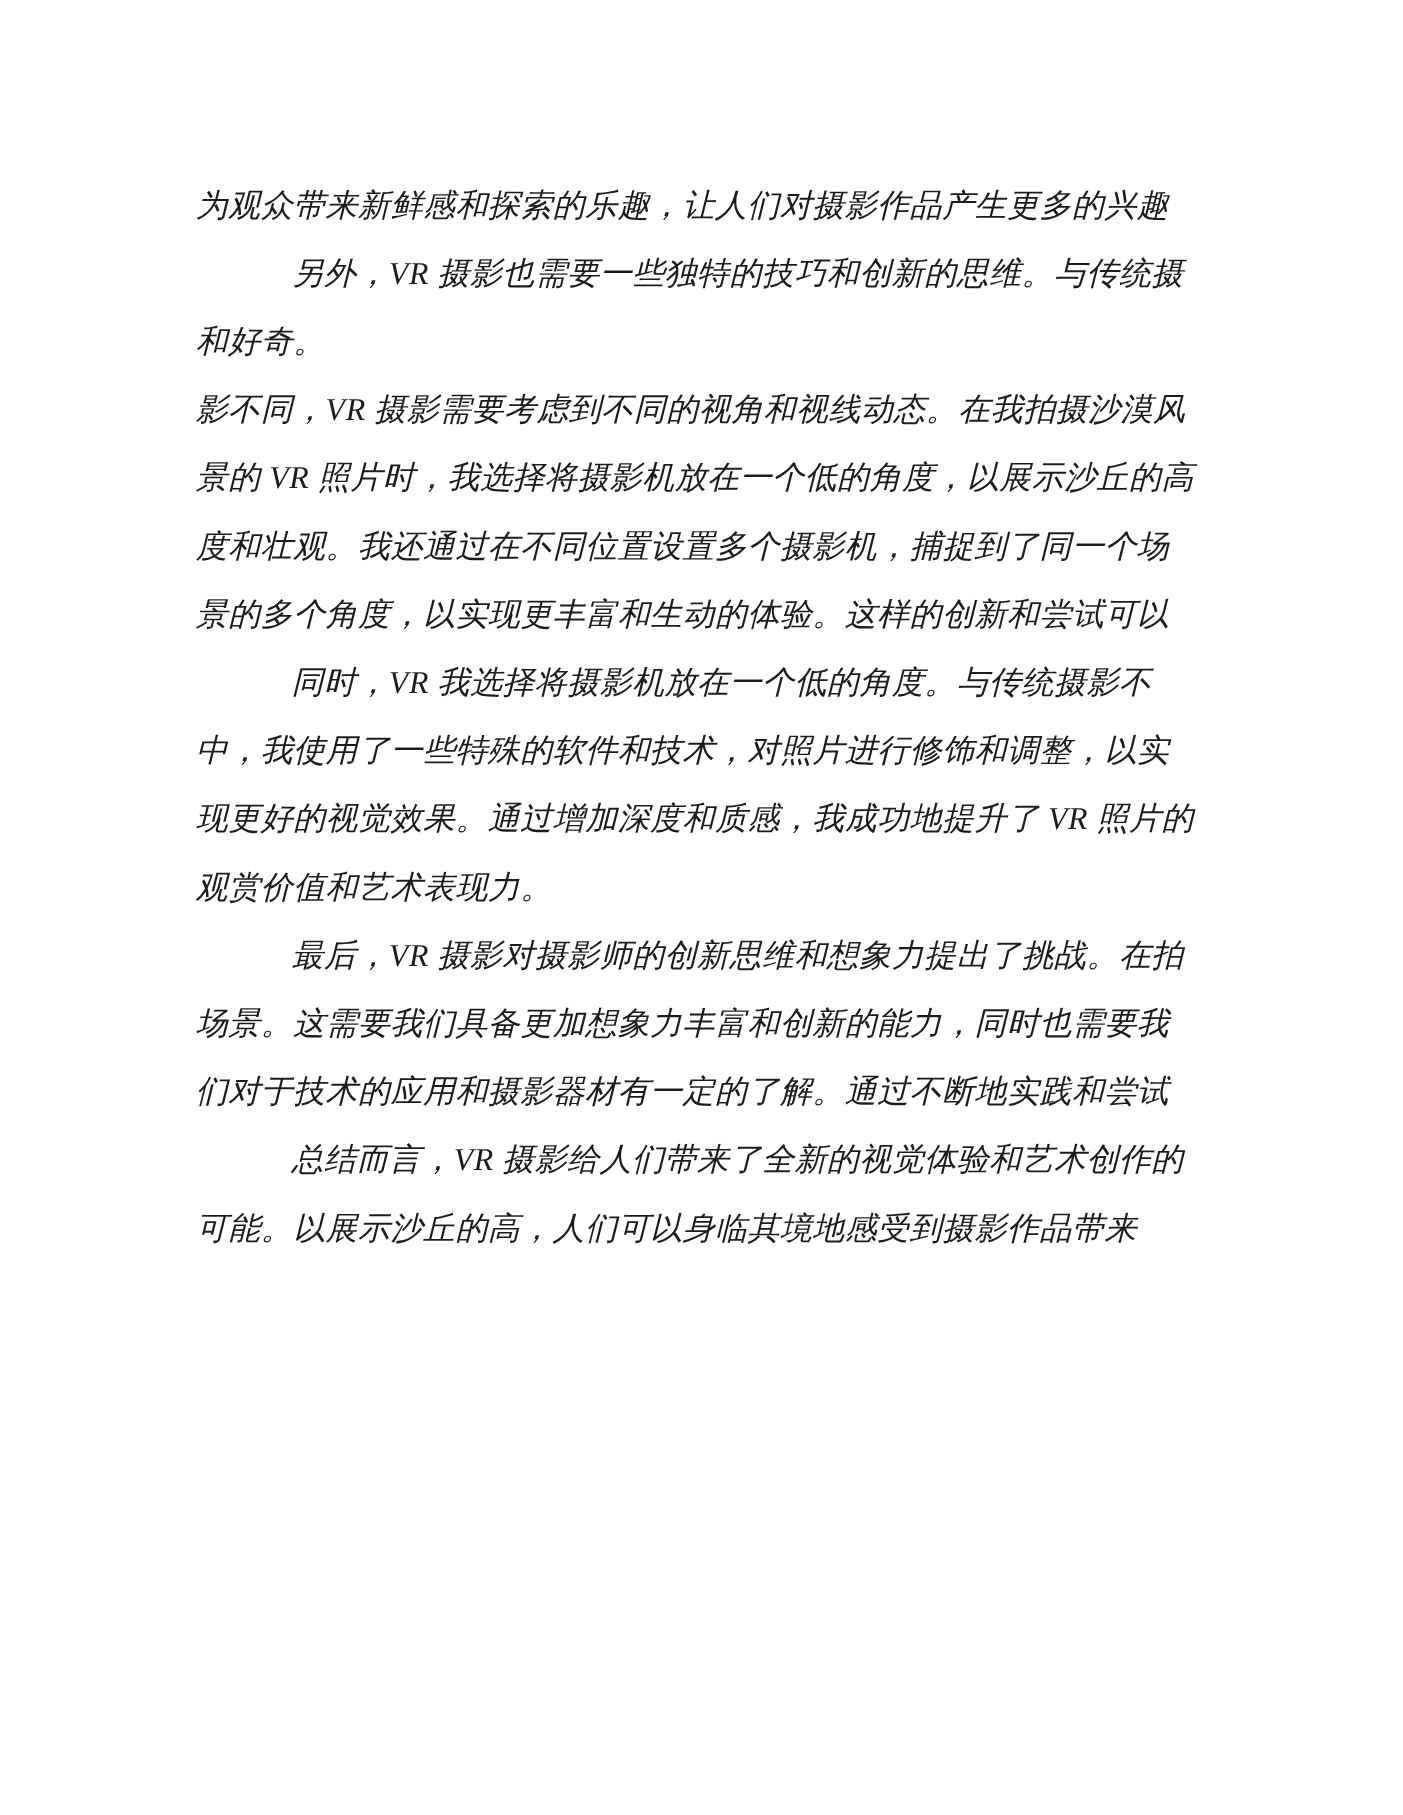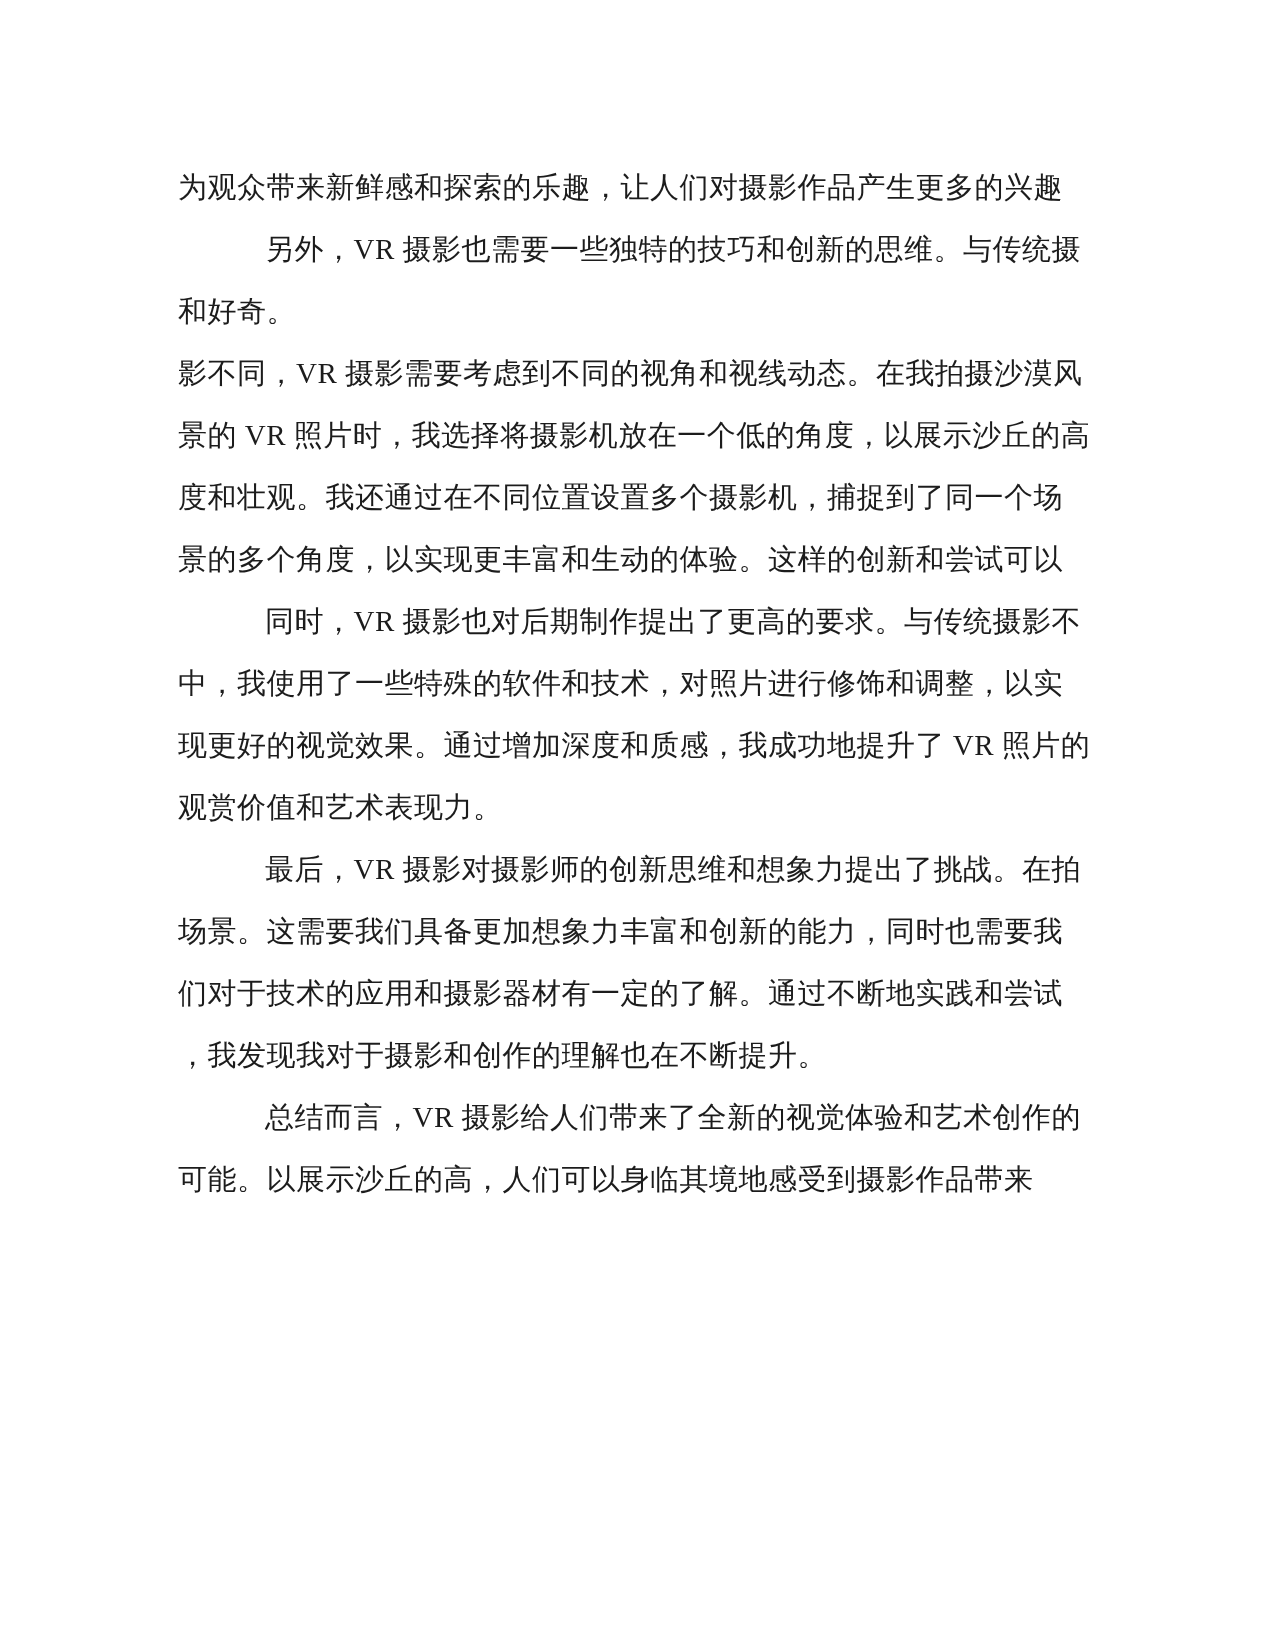--- a/index.html
+++ b/index.html
@@ -12,20 +12,21 @@
     position: relative;
     font-family: "Liberation Serif", "DejaVu Serif", serif;
     overflow: hidden;
   }
   .page {
     position: absolute;
     left: 0;
     top: 0;
     width: 1275px;
     height: 1184px;
+    font-style: italic;
   }
   .text-block {
     position: absolute;
     left: 178px;
     top: 156px;
     width: 980px;
   }
   .line {
     height: 62px;
     line-height: 62px;
@@ -43,24 +44,23 @@
 
 <div class="page">
   <div class="text-block" id="text-block" style="color: rgb(28, 28, 28);">
       <div class="line">为观众带来新鲜感和探索的乐趣，让人们对摄影作品产生更多的兴趣</div>
       <div class="line indent">另外，VR 摄影也需要一些独特的技巧和创新的思维。与传统摄</div>
       <div class="line">和好奇。</div>
       <div class="line">影不同，VR 摄影需要考虑到不同的视角和视线动态。在我拍摄沙漠风</div>
       <div class="line">景的 VR 照片时，我选择将摄影机放在一个低的角度，以展示沙丘的高</div>
       <div class="line">度和壮观。我还通过在不同位置设置多个摄影机，捕捉到了同一个场</div>
       <div class="line">景的多个角度，以实现更丰富和生动的体验。这样的创新和尝试可以</div>
-      <div class="line indent">同时，VR 摄影也对后期制作提出了更高的要求。与传统摄影不</div>
+      <div class="line indent">同时，VR 我选择将摄影机放在一个低的角度。与传统摄影不</div>
       <div class="line">中，我使用了一些特殊的软件和技术，对照片进行修饰和调整，以实</div>
       <div class="line">现更好的视觉效果。通过增加深度和质感，我成功地提升了 VR 照片的</div>
       <div class="line">观赏价值和艺术表现力。</div>
       <div class="line indent">最后，VR 摄影对摄影师的创新思维和想象力提出了挑战。在拍</div>
       <div class="line">场景。这需要我们具备更加想象力丰富和创新的能力，同时也需要我</div>
       <div class="line">们对于技术的应用和摄影器材有一定的了解。通过不断地实践和尝试</div>
-      <div class="line">，我发现我对于摄影和创作的理解也在不断提升。</div>
       <div class="line indent">总结而言，VR 摄影给人们带来了全新的视觉体验和艺术创作的</div>
       <div class="line">可能。以展示沙丘的高，人们可以身临其境地感受到摄影作品带来</div>
     </div>
 </div>
 
 </body></html>

